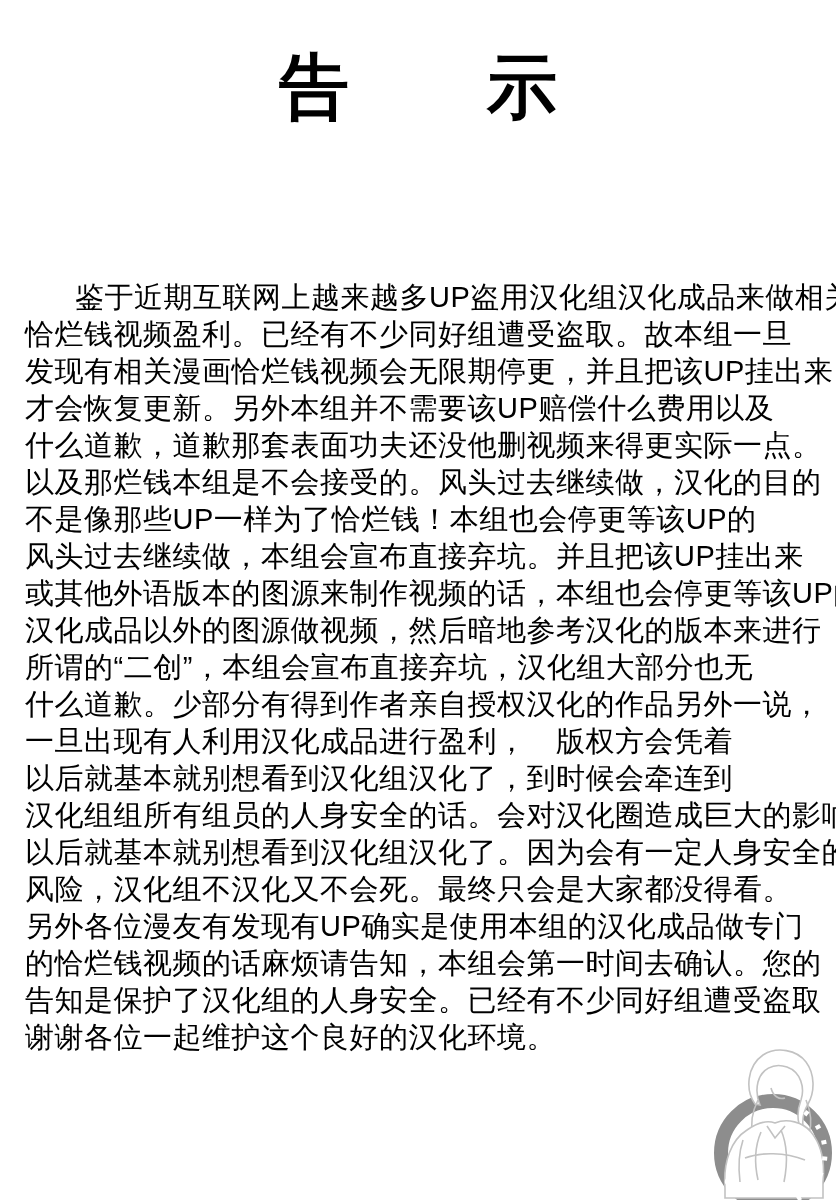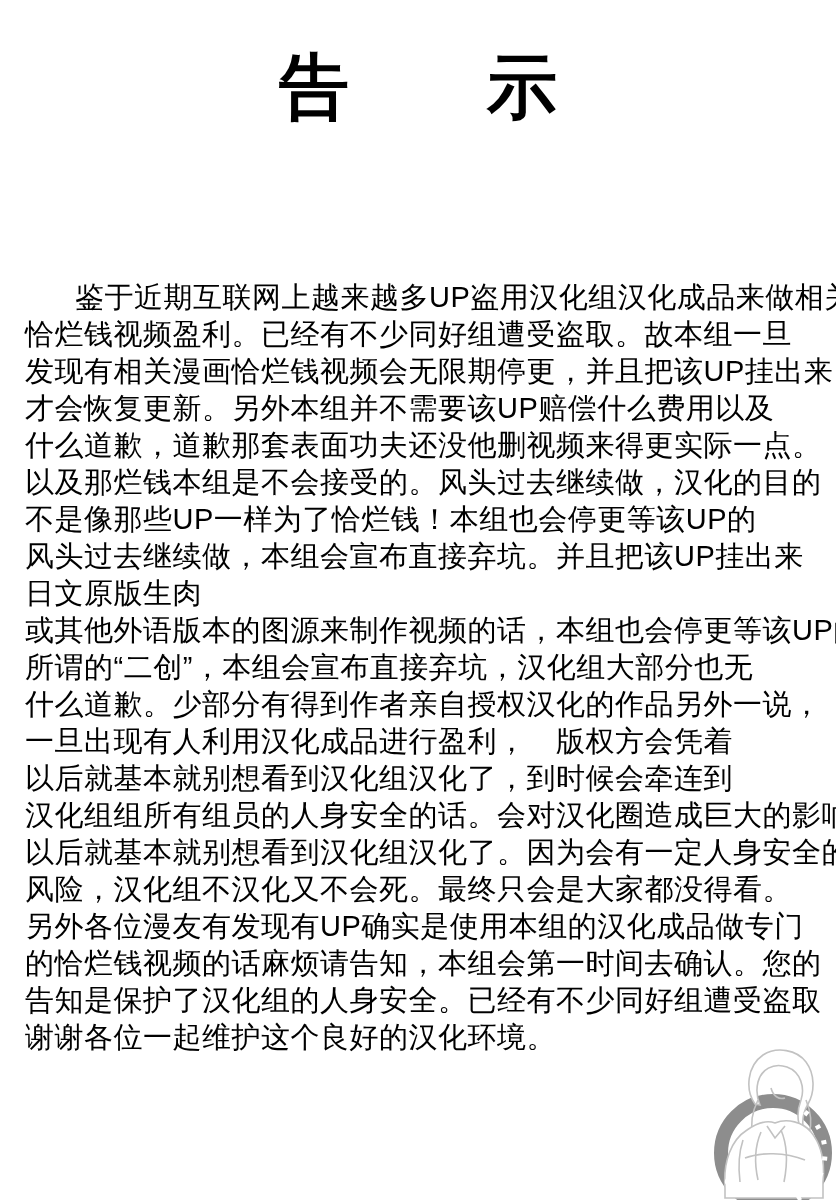--- a/index.html
+++ b/index.html
@@ -96,22 +96,22 @@
 
   <div class="notice-body">
     <div class="line first">鉴于近期互联网上越来越多UP盗用汉化组汉化成品来做相关</div>
     <div class="line">恰烂钱视频盈利。已经有不少同好组遭受盗取。故本组一旦</div>
     <div class="line">发现有相关漫画恰烂钱视频会无限期停更，并且把该UP挂出来，</div>
     <div class="line">才会恢复更新。另外本组并不需要该UP赔偿什么费用以及</div>
     <div class="line">什么道歉，道歉那套表面功夫还没他删视频来得更实际一点。</div>
     <div class="line">以及那烂钱本组是不会接受的。风头过去继续做，汉化的目的</div>
     <div class="line">不是像那些UP一样为了恰烂钱！本组也会停更等该UP的</div>
     <div class="line">风头过去继续做，本组会宣布直接弃坑。并且把该UP挂出来</div>
-    <div class="line">日文原版生肉</div>
     <div class="line">或其他外语版本的图源来制作视频的话，本组也会停更等该UP的</div>
+    <div class="line">汉化成品以外的图源做视频，然后暗地参考汉化的版本来进行</div>
     <div class="line">所谓的“二创”，本组会宣布直接弃坑，汉化组大部分也无</div>
     <div class="line">什么道歉。少部分有得到作者亲自授权汉化的作品另外一说，</div>
     <div class="line">一旦出现有人利用汉化成品进行盈利，　版权方会凭着</div>
     <div class="line">以后就基本就别想看到汉化组汉化了，到时候会牵连到</div>
     <div class="line">汉化组组所有组员的人身安全的话。会对汉化圈造成巨大的影响，</div>
     <div class="line">以后就基本就别想看到汉化组汉化了。因为会有一定人身安全的</div>
     <div class="line">风险，汉化组不汉化又不会死。最终只会是大家都没得看。</div>
     <div class="line">另外各位漫友有发现有UP确实是使用本组的汉化成品做专门</div>
     <div class="line">的恰烂钱视频的话麻烦请告知，本组会第一时间去确认。您的</div>
     <div class="line">告知是保护了汉化组的人身安全。已经有不少同好组遭受盗取</div>

